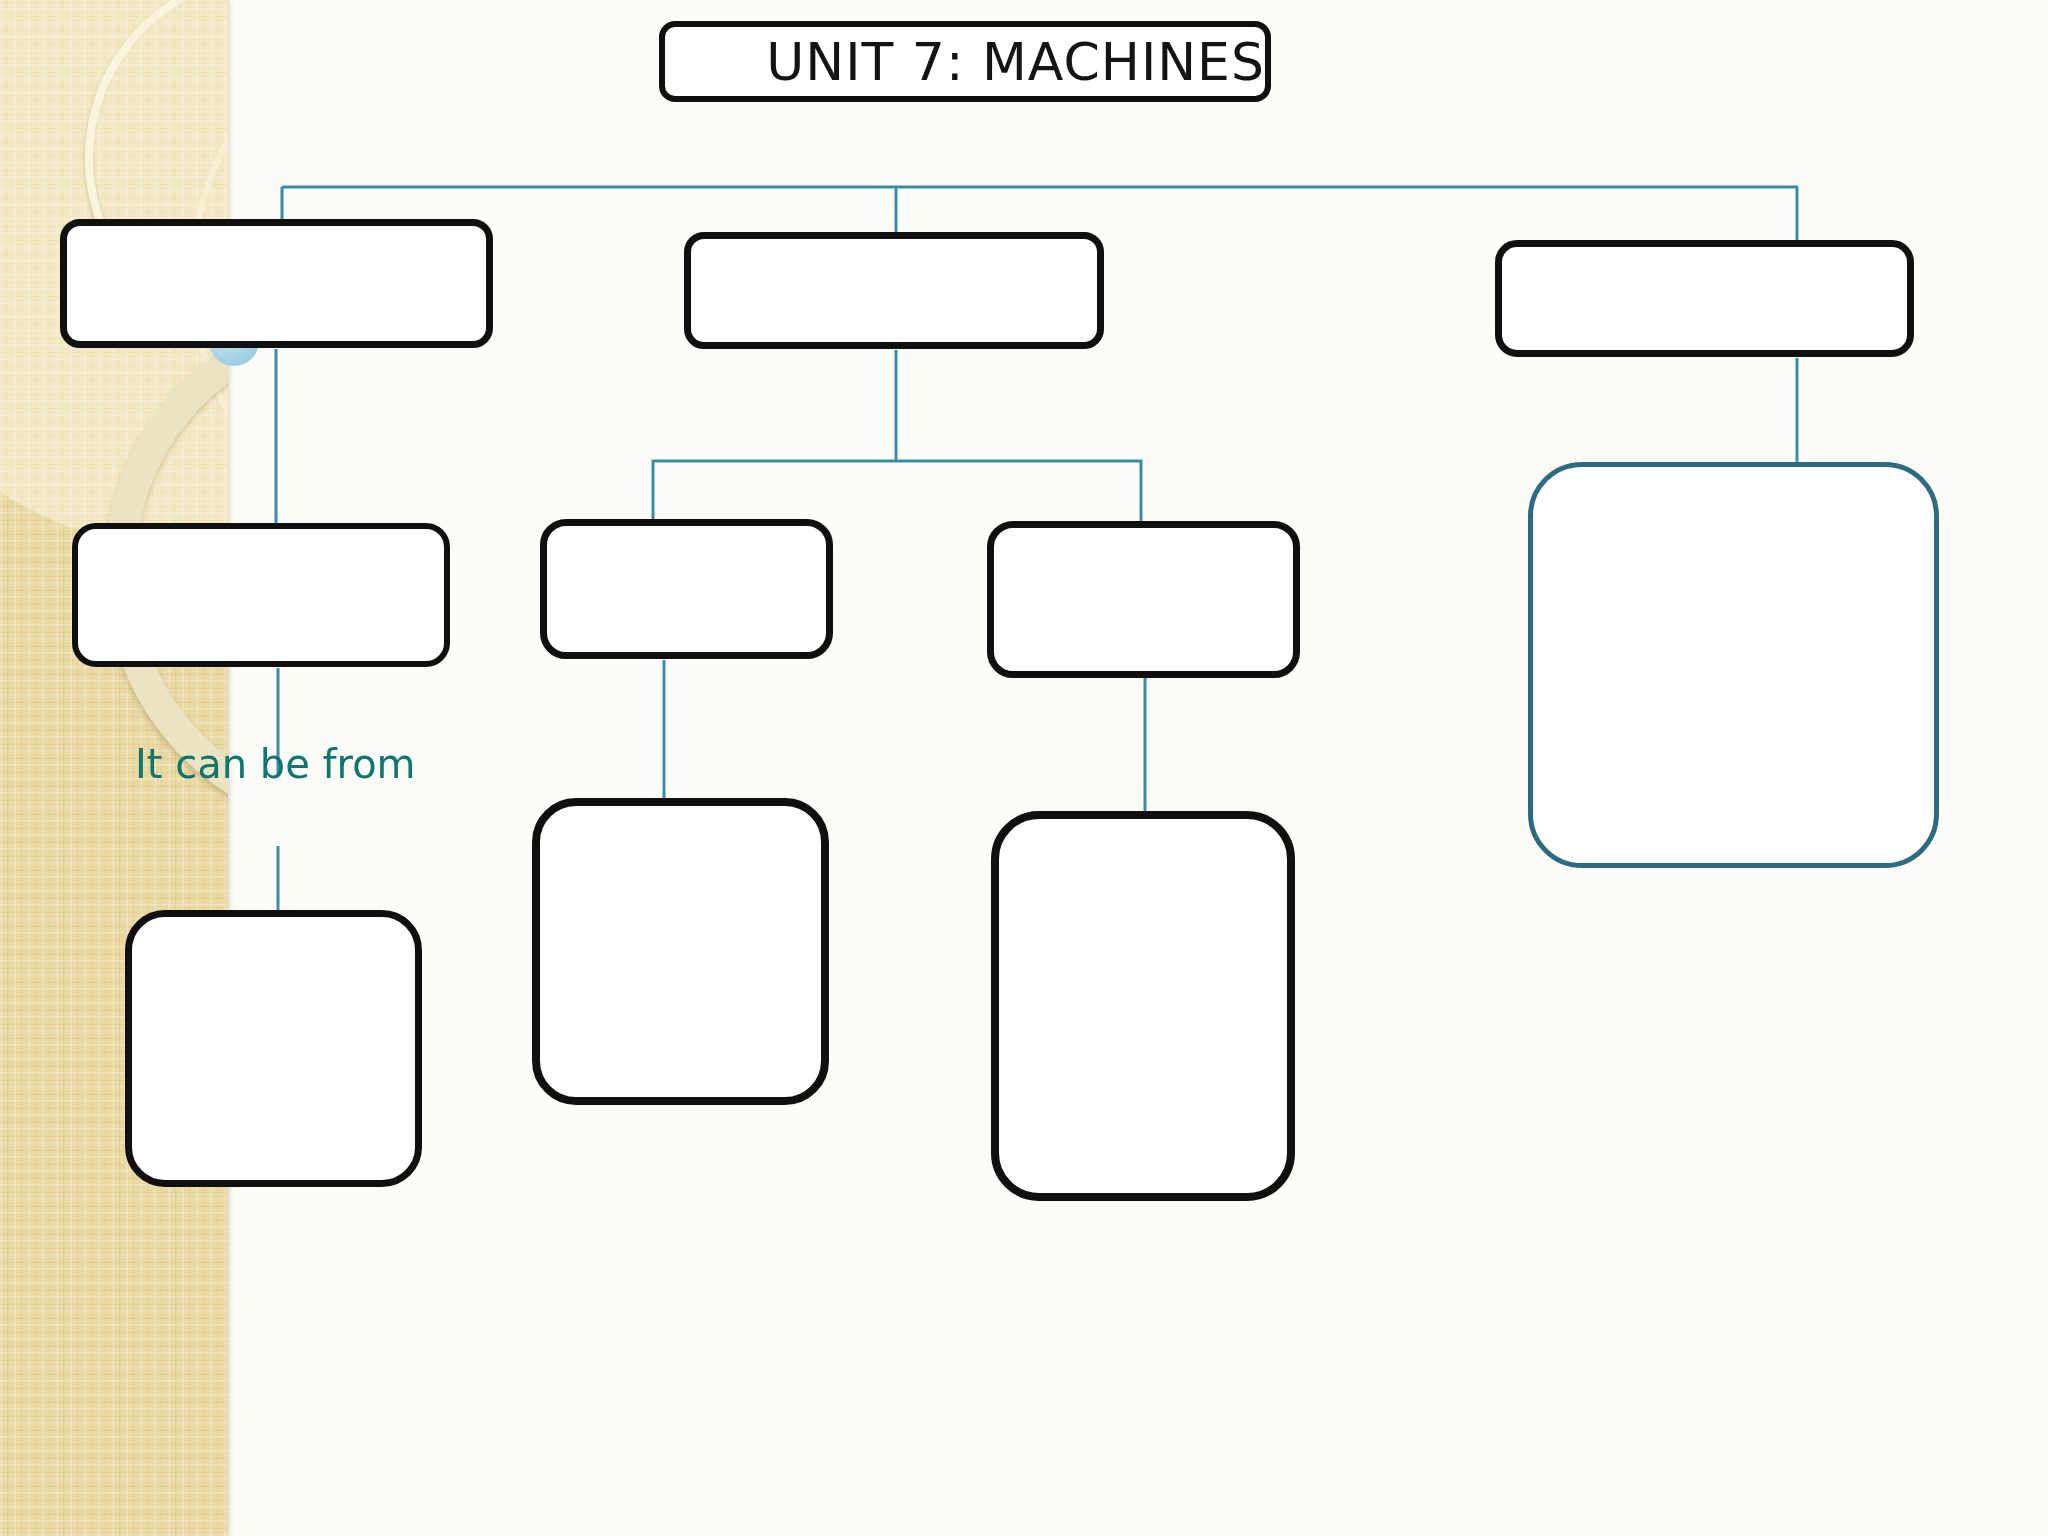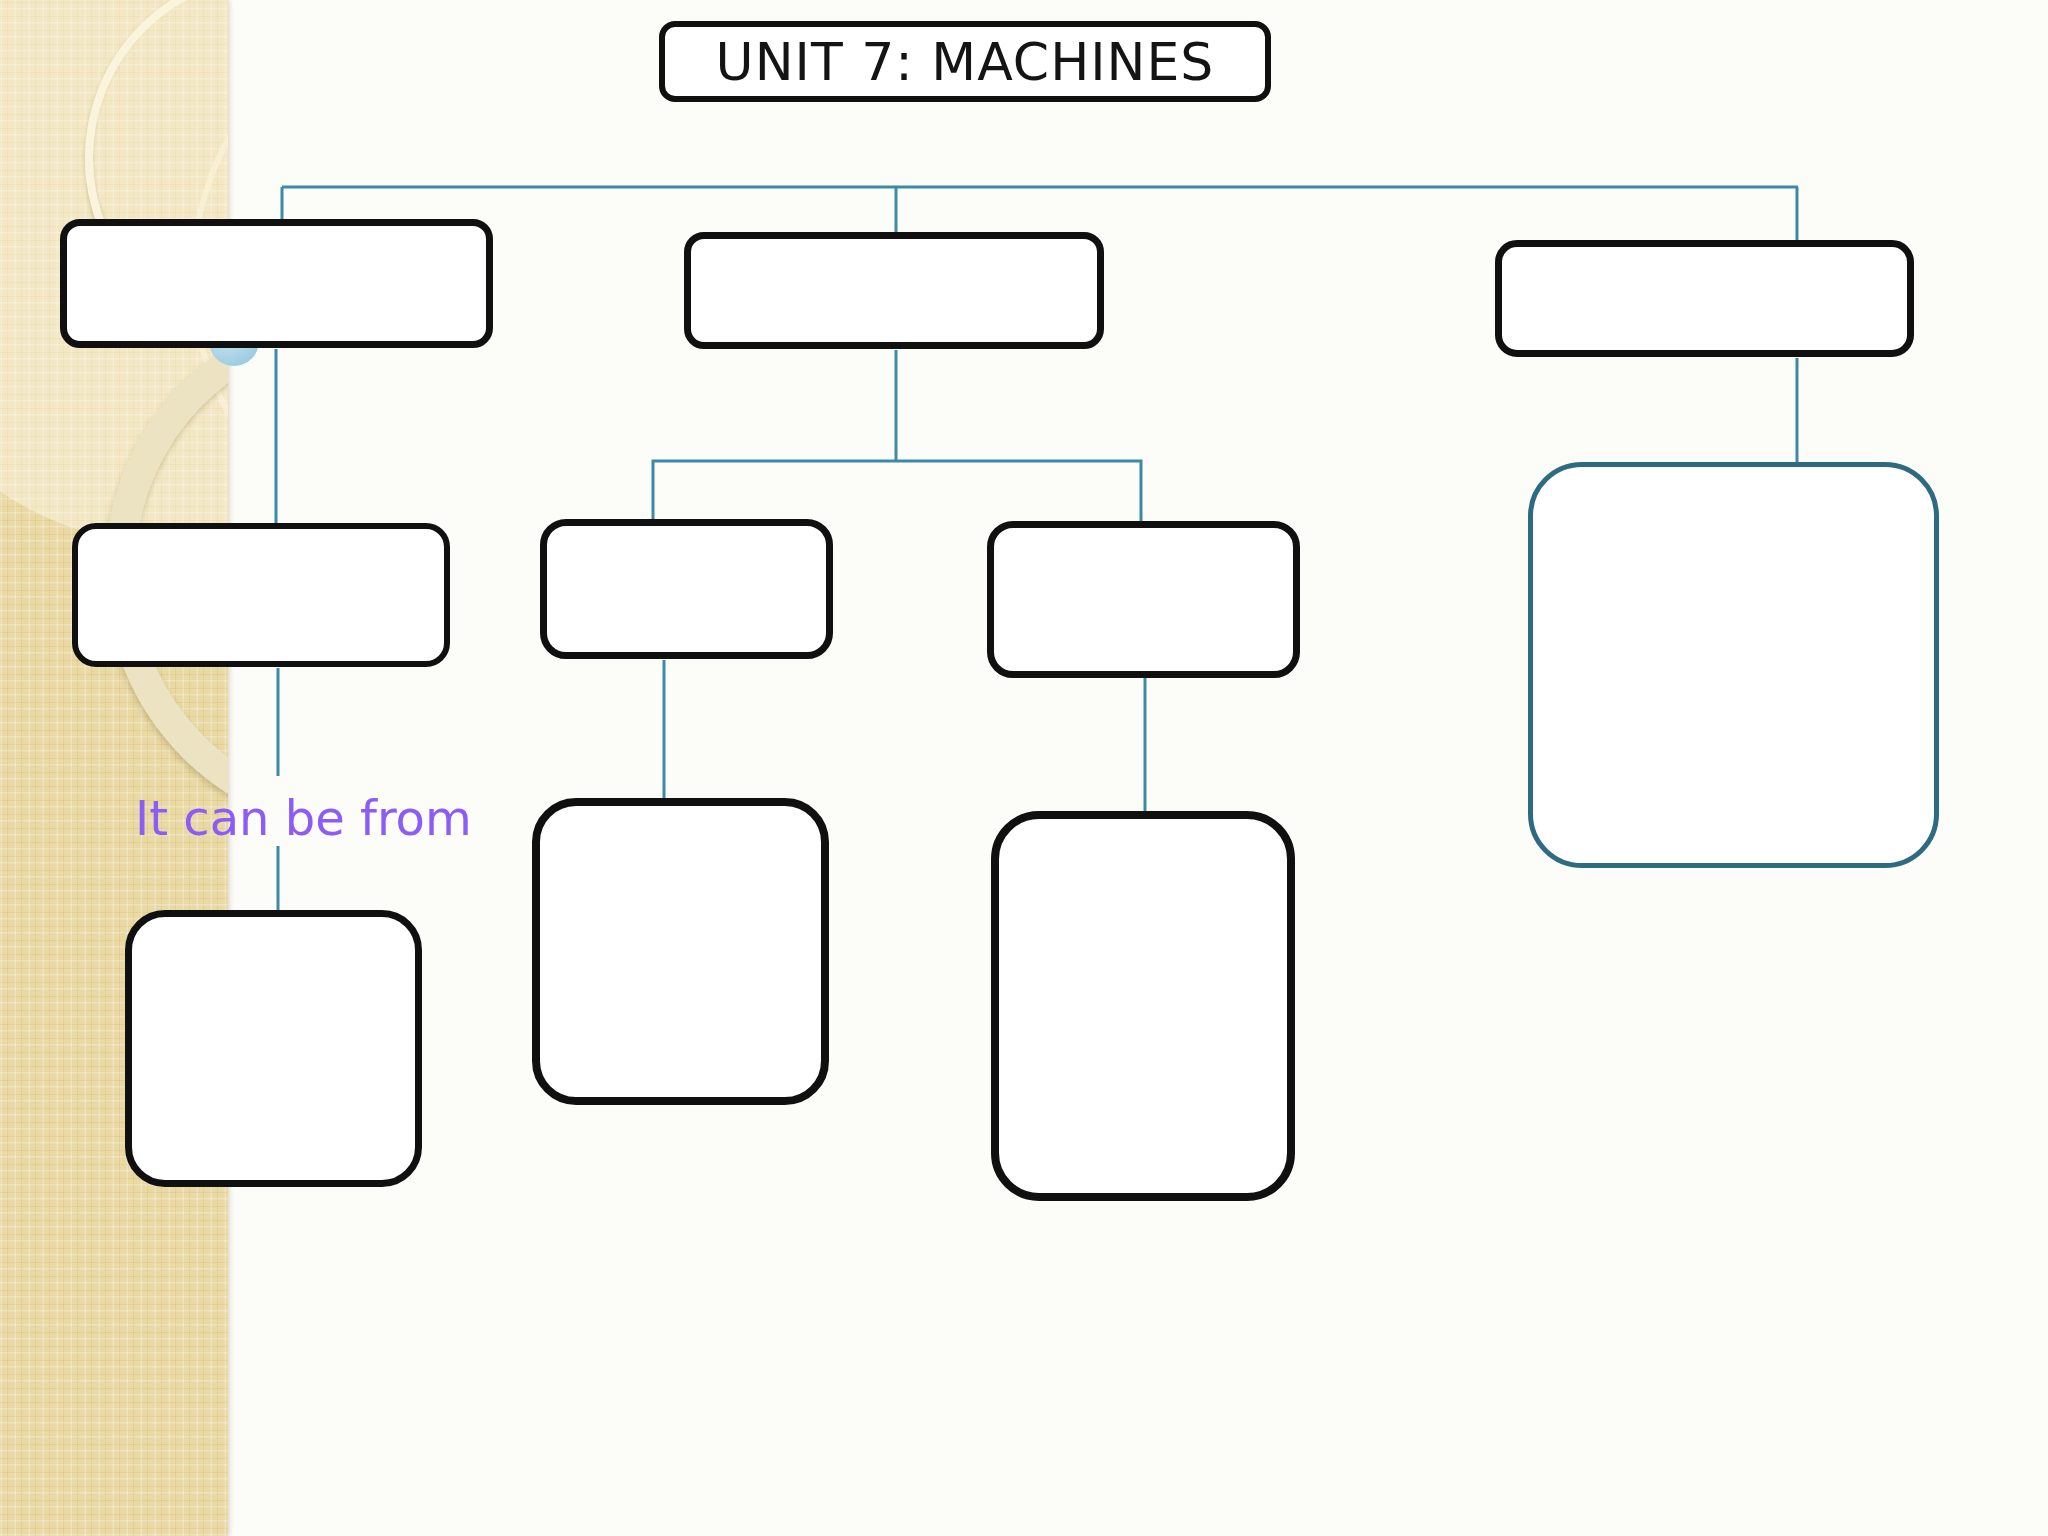--- a/index.html
+++ b/index.html
@@ -44,39 +44,39 @@
   
   svg.connectors{position:absolute;left:0;top:0;z-index:3;}
   svg.connectors path{stroke:var(--connector,#3c8ba4);stroke-width:3;fill:none;}
   
   .node{
     position:absolute;background:#ffffff;z-index:4;box-sizing:border-box;
     border:7px solid var(--node-border,#101010);
   }
   .title-box{
     left:659px;top:21px;width:612px;height:81px;border-width:6px;border-radius:16px;
-    display:flex;align-items:center;justify-content:center;z-index:5;
+    display:flex;align-items:center;justify-content:flex-end;z-index:5;
   }
   .title-box span{font-size:52px;color:#141414;letter-spacing:1px;white-space:nowrap;}
   .n-top-left     {left:60px;  top:219px;width:433px;height:129px;border-radius:20px;}
   .n-top-center   {left:684px; top:232px;width:420px;height:117px;border-radius:20px;}
   .n-top-right    {left:1495px;top:240px;width:419px;height:117px;border-radius:22px;}
   .n-mid-left     {left:72px;  top:523px;width:378px;height:144px;border-width:6px;border-radius:24px;}
   .n-mid-cleft    {left:540px; top:519px;width:293px;height:140px;border-radius:26px;}
   .n-mid-cright   {left:987px; top:521px;width:313px;height:157px;border-radius:26px;}
   .n-bot-left     {left:125px; top:910px;width:297px;height:277px;border-radius:40px;}
   .n-bot-cleft    {left:532px; top:798px;width:297px;height:307px;border-width:8px;border-radius:44px;}
   .n-bot-cright   {left:991px; top:811px;width:304px;height:390px;border-width:8px;border-radius:48px;}
   .n-teal{
     left:1528px;top:462px;width:411px;height:406px;border-radius:54px;
     border:5px solid var(--highlight-border,#2d6c80);
   }
   .annotation{
-    position:absolute;left:135px;top:790px;z-index:4;
-    font-size:48px;color:#8b5cf6;white-space:nowrap;
+    position:absolute;left:135px;top:741px;z-index:4;
+    font-size:40px;color:#0f766e;white-space:nowrap;
   }
 </style>
 </head>
 <body>
 
 <div class="slide">
 
   <div class="sidebar">
     <div class="light-blob"></div>
     <div class="ring ring-thin"></div>

